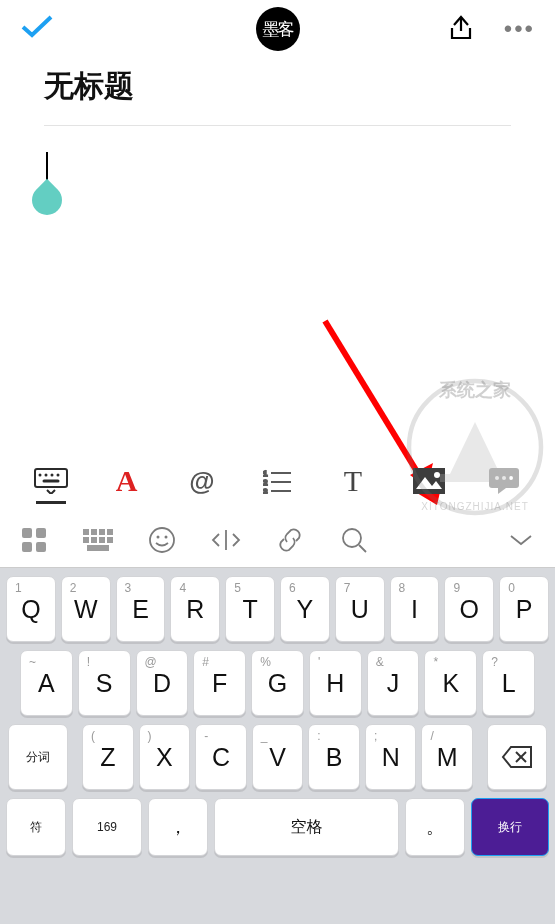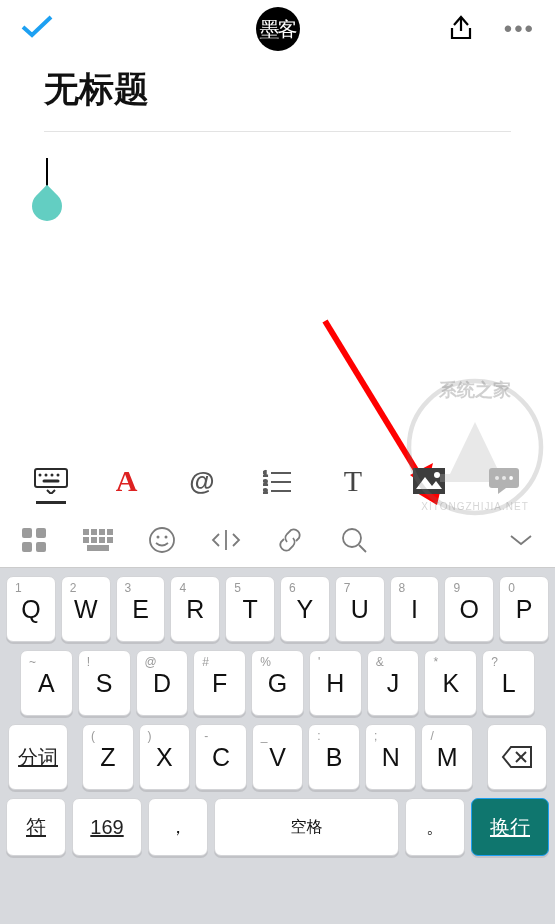--- a/index.html
+++ b/index.html
@@ -11,36 +11,36 @@
     display: flex;
     align-items: center;
     padding: 0 20px;
     position: relative;
   }
   .topbar .check { stroke: #1da0f2; stroke-width: 4; fill: none; }
   .topbar .logo {
     width: 44px; height: 44px; border-radius: 50%;
     background: #000; color: #fff;
     display: flex; align-items: center; justify-content: center;
-    font-size: 20px; font-weight: 500;
+    font-size: 17px; font-weight: 500;
     position: absolute; left: 50%; transform: translateX(-50%);
     letter-spacing: -2px;
   }
   .topbar .right { margin-left: auto; display: flex; align-items: center; gap: 28px; }
   .topbar .share svg { stroke: #000; stroke-width: 2.2; fill: none; }
   .topbar .more { font-size: 24px; color: #7d7d7d; letter-spacing: 2px; }
 
   
   .doc {
     padding: 8px 44px 0 44px;
     height: 392px;
     position: relative;
   }
   .doc-title {
-    font-size: 35px; font-weight: 700; color: #111;
+    font-size: 30px; font-weight: 700; color: #111;
     padding-bottom: 18px;
   }
   .doc-rule {
     border: none; border-top: 1px solid #e3e3e3;
     margin-bottom: 26px;
   }
   .cursor {
     width: 2px; height: 34px; background: #000;
     margin-left: 2px;
     position: relative;
@@ -127,26 +127,26 @@
     box-shadow: 0 2px 0 rgba(0,0,0,.10);
     display:flex; align-items:center; justify-content:center;
     height:66px;
     position:relative;
     font-size:25px; color:#111;
   }
   .r1 .key { flex:1; }
   .r2 .key { flex:1; }
   .r3 .letters .key { flex:1; }
   .key .sup { position:absolute; top:4px; left:8px; font-size:12px; color:#9a9a9a; }
-  .key.func { background:#fff; font-size:20px; color:#222;text-decoration:underline; }
+  .key.func { background:#fff; font-size:12px; color:#222; }
   .key.sym  { background:#fff; font-size:18px; }
   .key.wide60 { width:60px; }
   .key.wide70 { width:70px; }
   .key.wide78 { width:78px; }
-  .key.blue { background:#0f766e; color:#fff; border-color:#1da0f2; }
+  .key.blue { background:#4c1d95; color:#fff; border-color:#1da0f2; }
   .key.space { flex:1; font-size:16px; }
   .r4 .key { height:58px; }
 
   .bksp svg { stroke:#333; stroke-width:2; fill:none; }
 
 </style>
 </head>
 <body>
 
 <div class="topbar">

